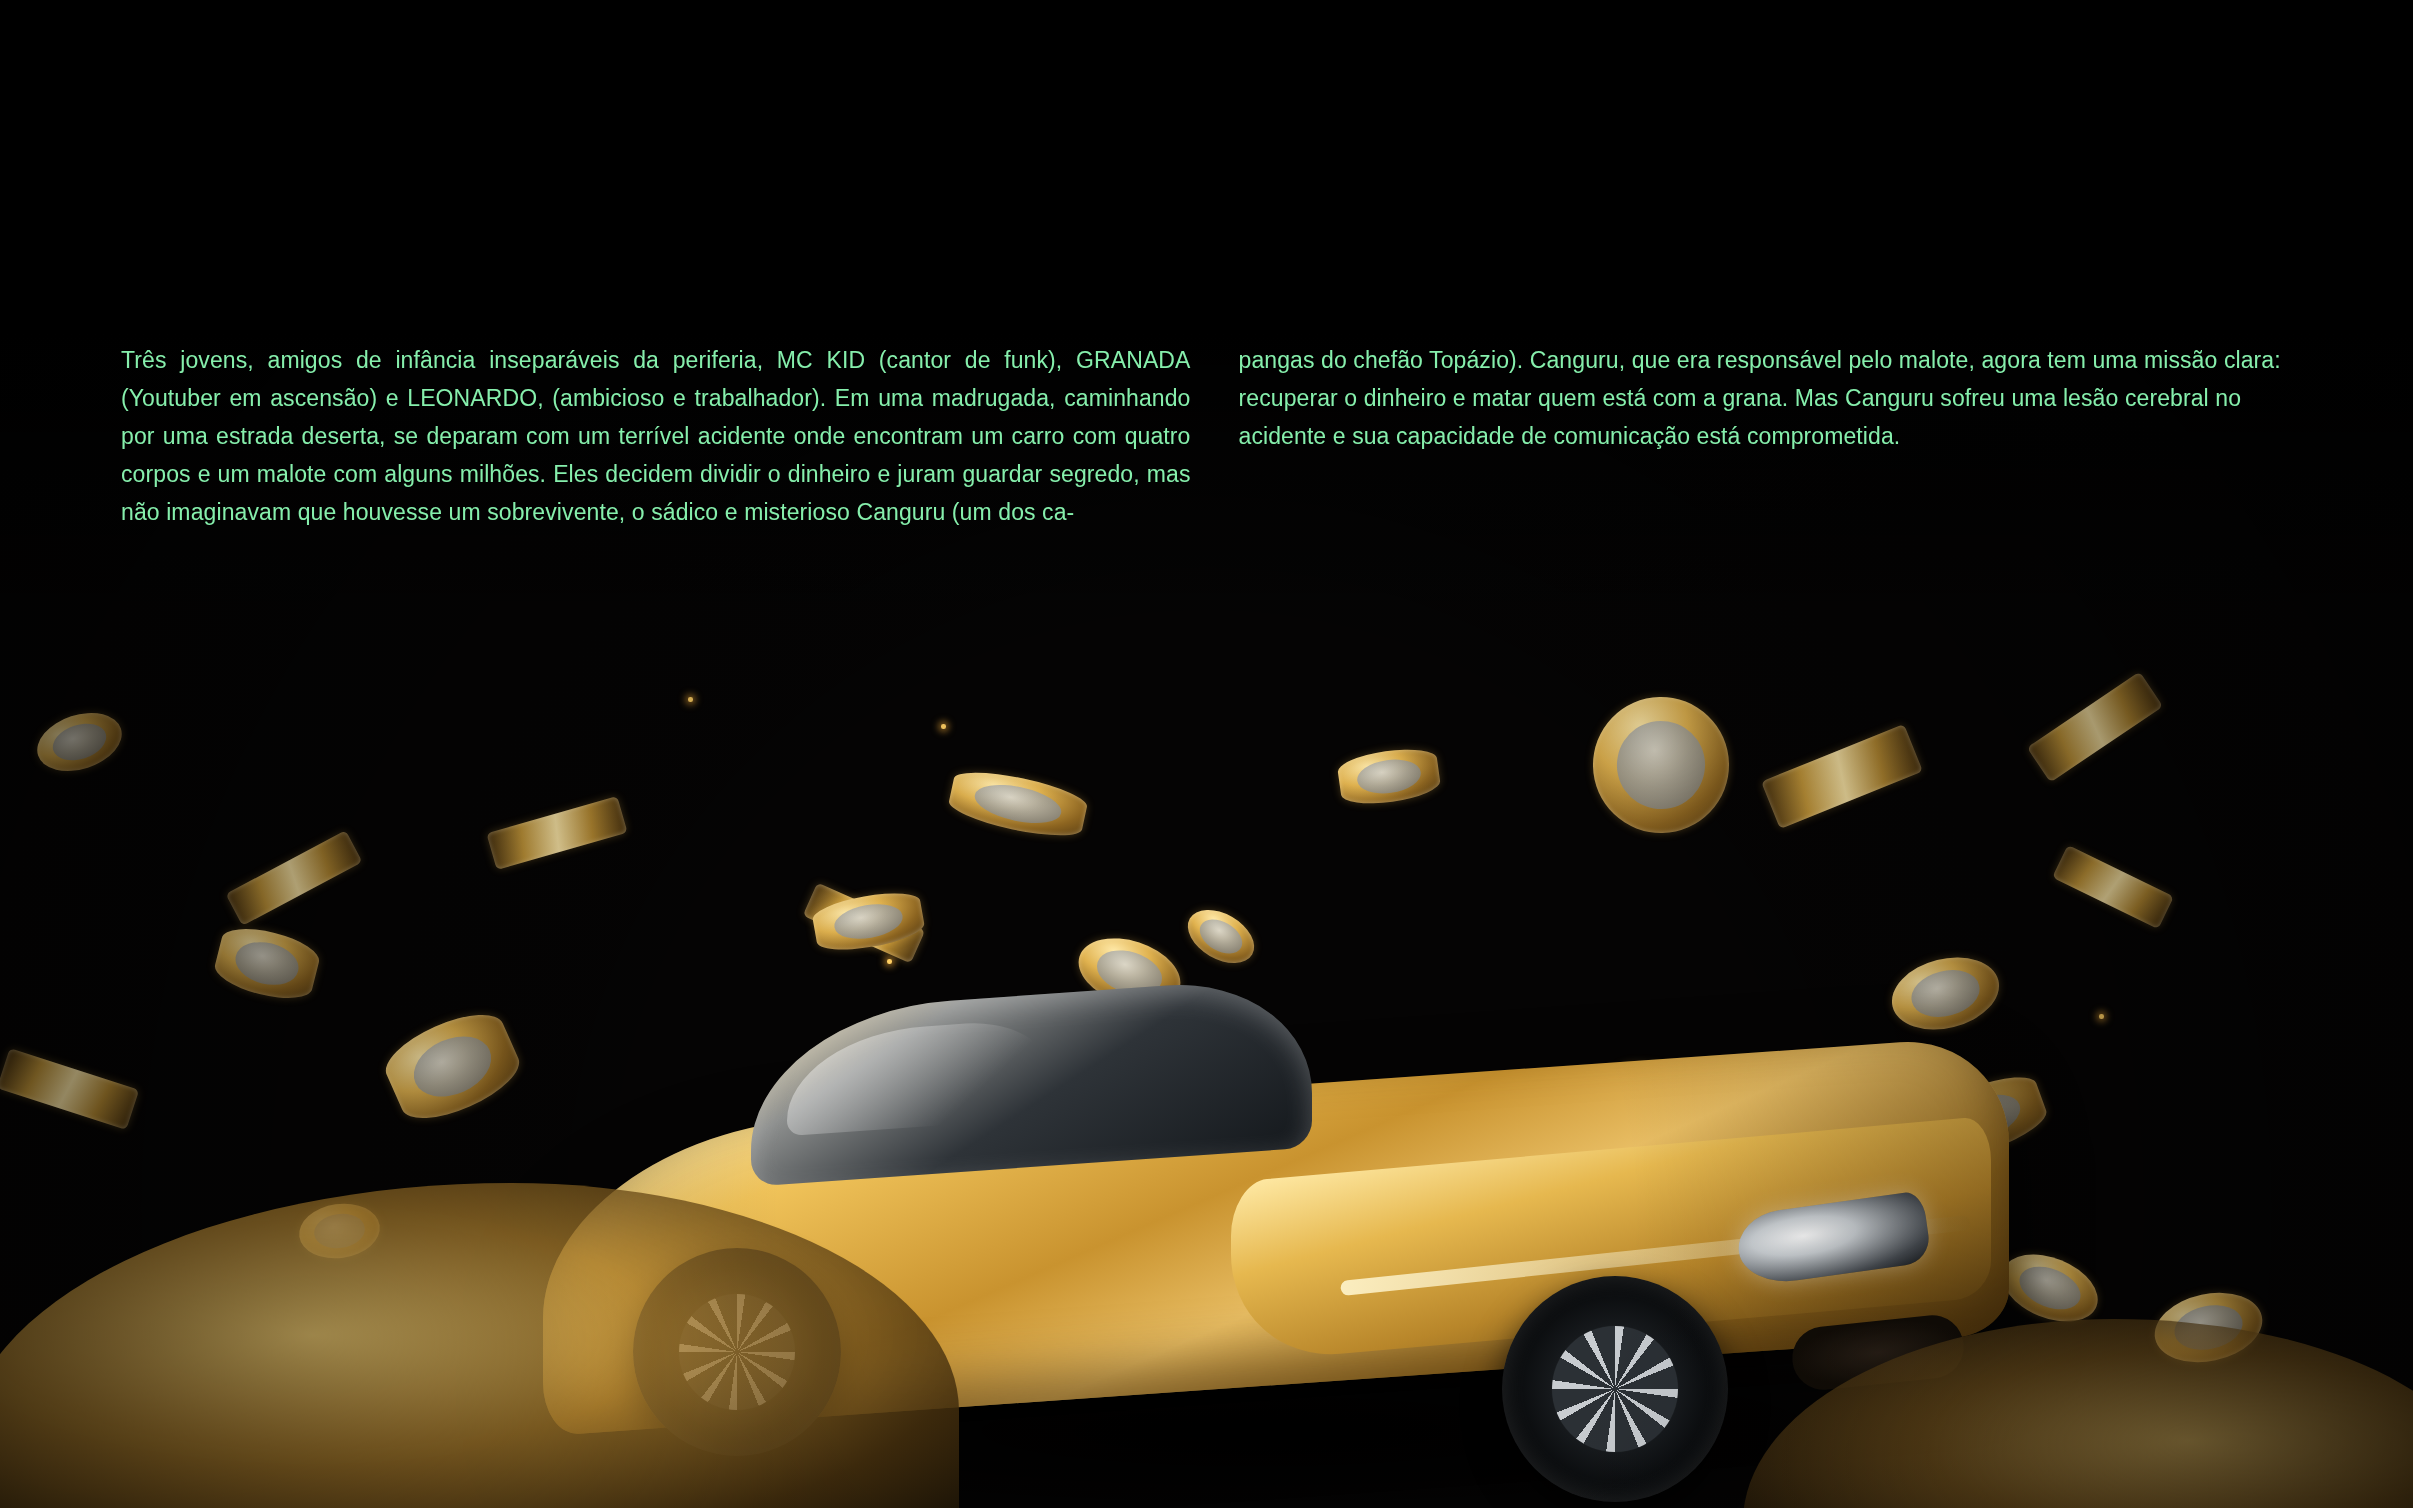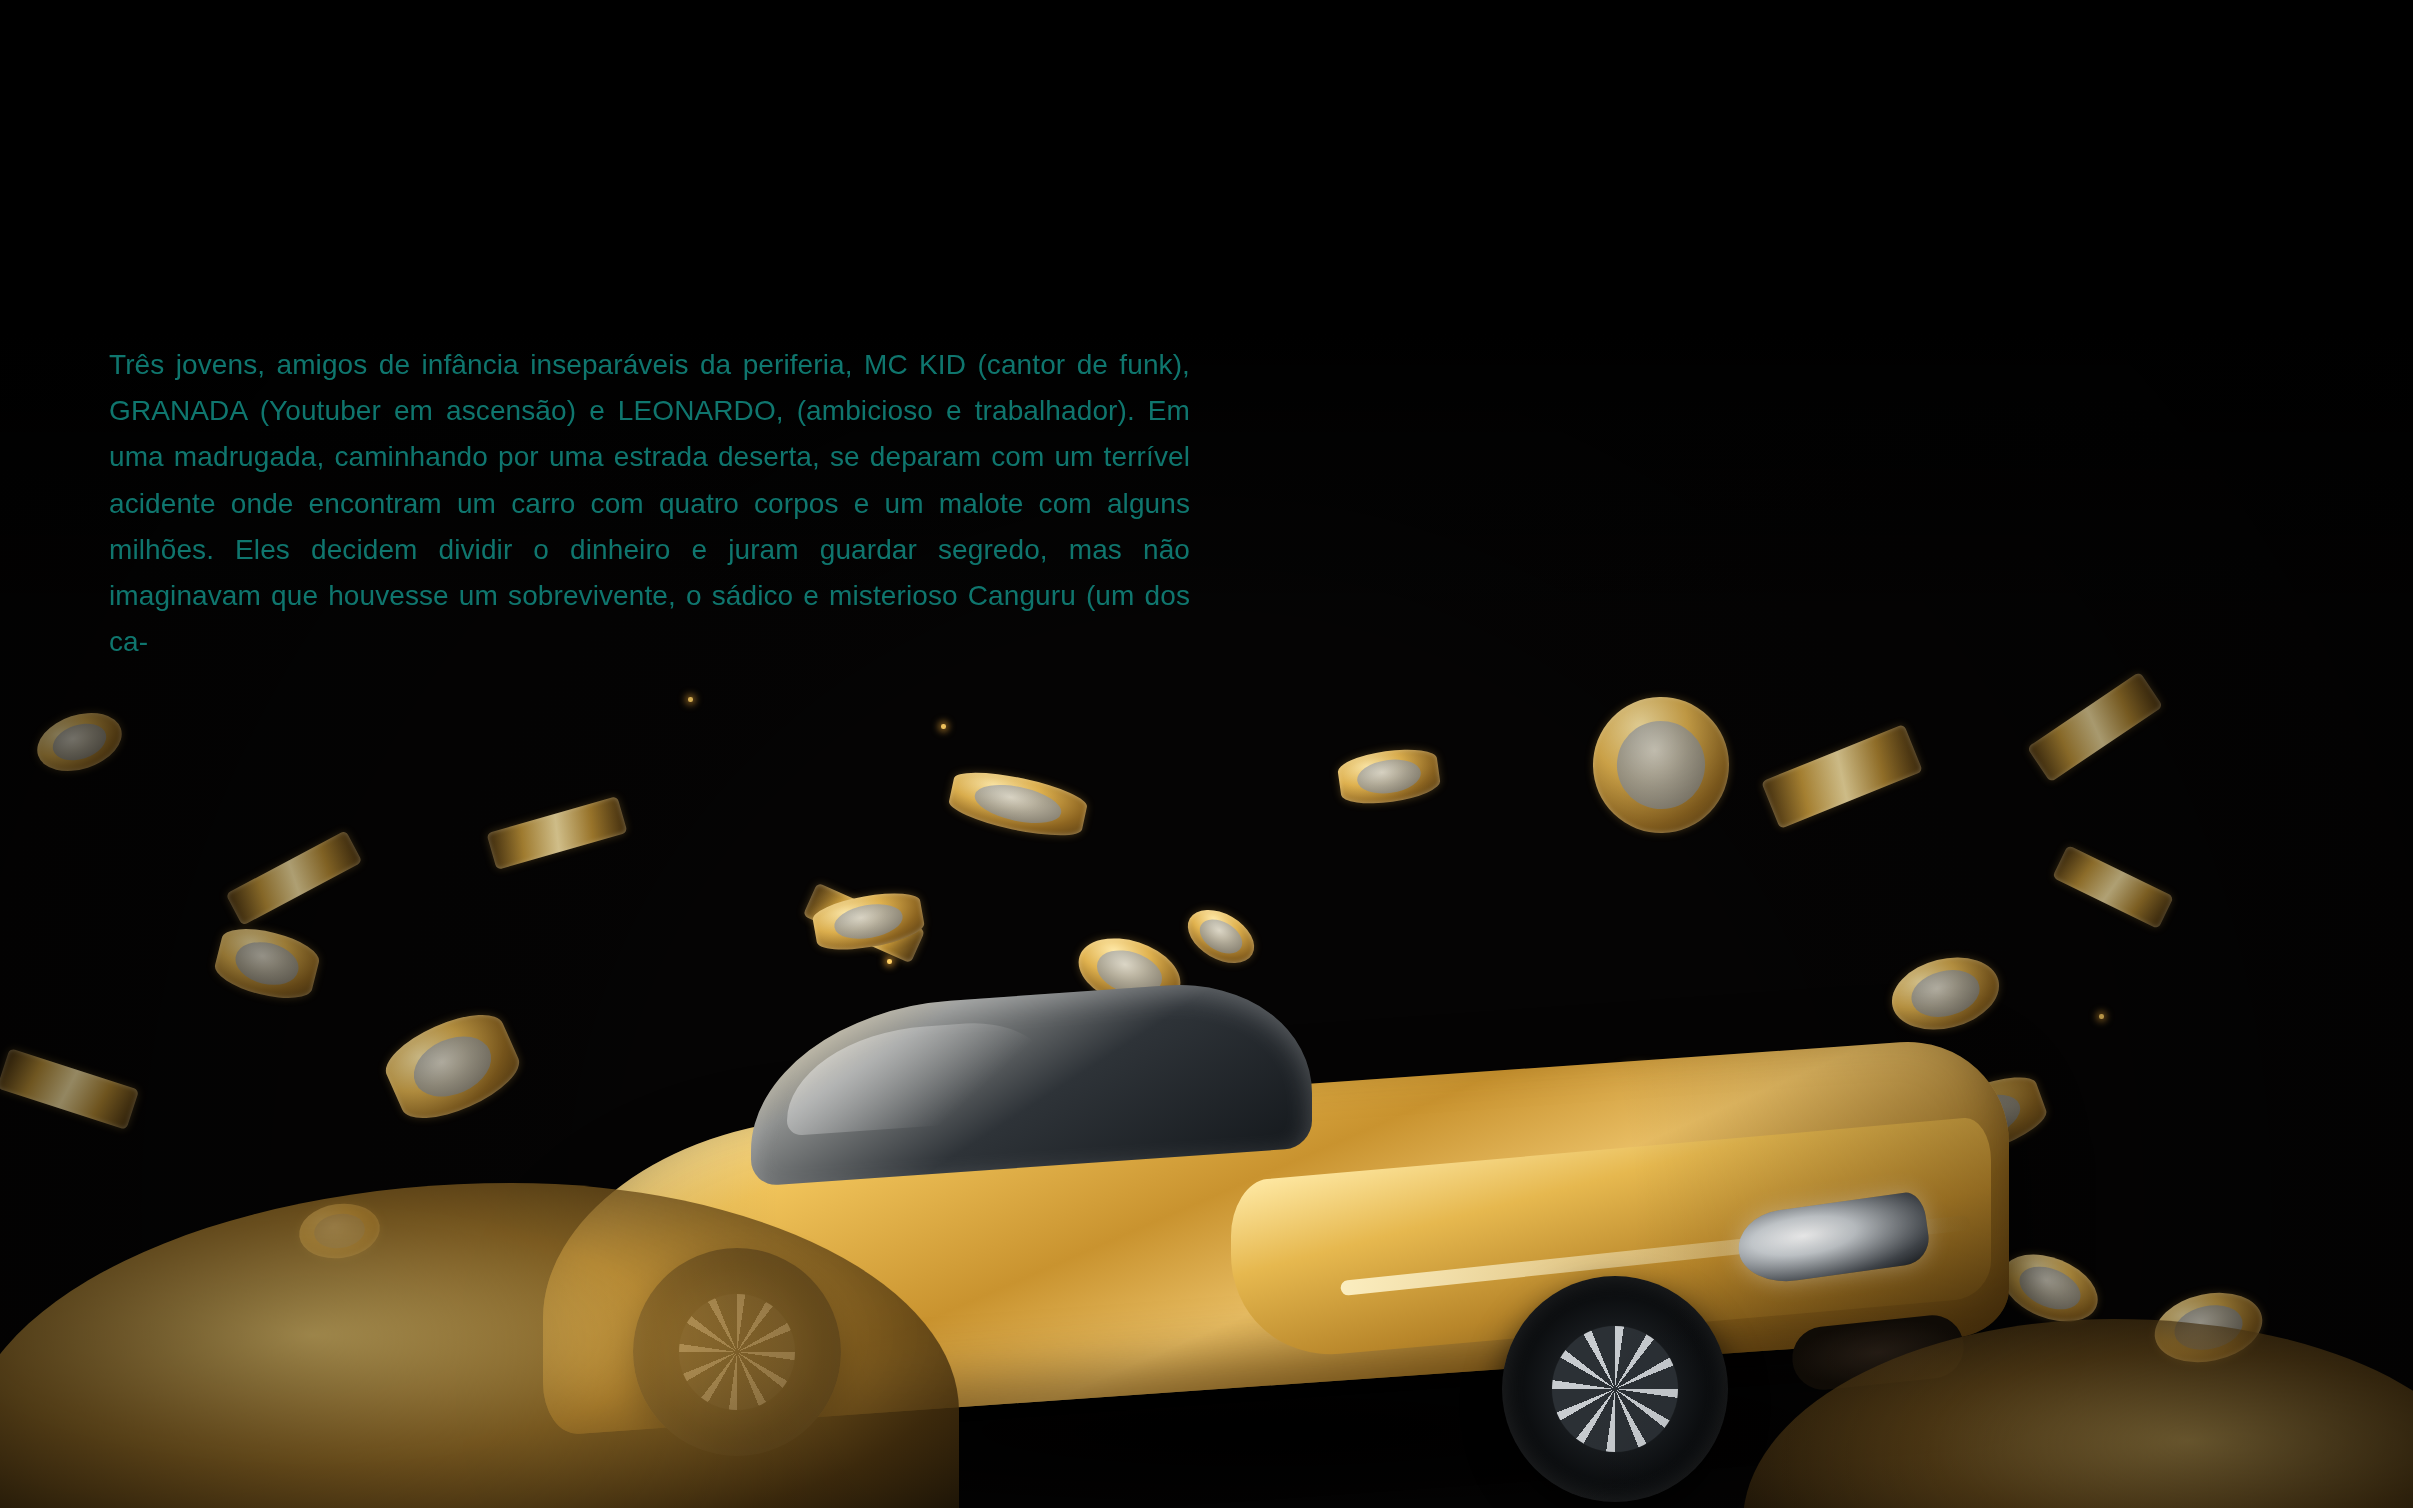--- a/index.html
+++ b/index.html
@@ -40,24 +40,25 @@
     position:absolute;
     left:109px;
     top:342px;
     width:2199px;
     display:flex;
     gap:36px;
     z-index:5;
   }
   .col {
     width:1081px;
-    color:#0f766e;
-    font-size:28px;
+    color:#86efac;
+    font-size:23px;
     line-height:1.65;
     letter-spacing:0.1px;
+    margin-left:12px;
   }
   .col.justify { text-align:justify; }
   .col p { margin:0; }
   .col p + p { margin-top:0px; }
 
   
   .art {
     position:absolute;
     left:0; top:0;
     width:2413px; height:1509px;
@@ -276,17 +277,18 @@
 
   <div class="vignette"></div>
 
   <div class="title">SINOPSE</div>
 
   <div class="columns">
     <div class="col justify">
       <p>Três jovens, amigos de infância inseparáveis da periferia, MC KID (cantor de funk), GRANADA (Youtuber em ascensão) e LEONARDO, (ambicioso e trabalhador). Em uma madrugada, caminhando por uma estrada deserta, se deparam com um terrível acidente onde encontram um carro com quatro corpos e um malote com alguns milhões. Eles decidem dividir o dinheiro e juram guardar segredo, mas não imaginavam que houvesse um sobrevivente, o sádico e misterioso Canguru (um dos ca-</p>
     </div>
     <div class="col">
+      <p>pangas do chefão Topázio). Canguru, que era responsável pelo malote, agora tem uma missão clara: recuperar o dinheiro e matar quem está com a grana. Mas Canguru sofreu uma lesão cerebral no acidente e sua capacidade de comunicação está comprometida.</p>
     </div>
   </div>
 
 </div>
 
 
 </body></html>

